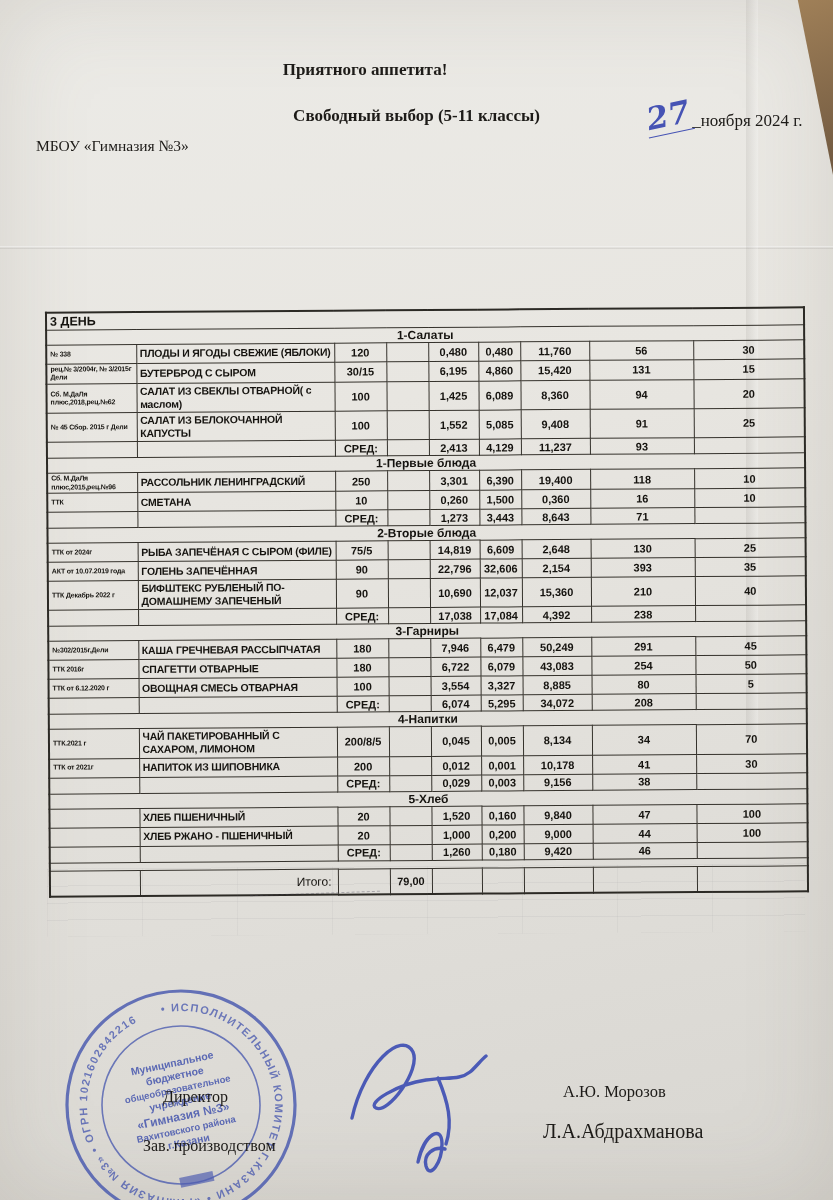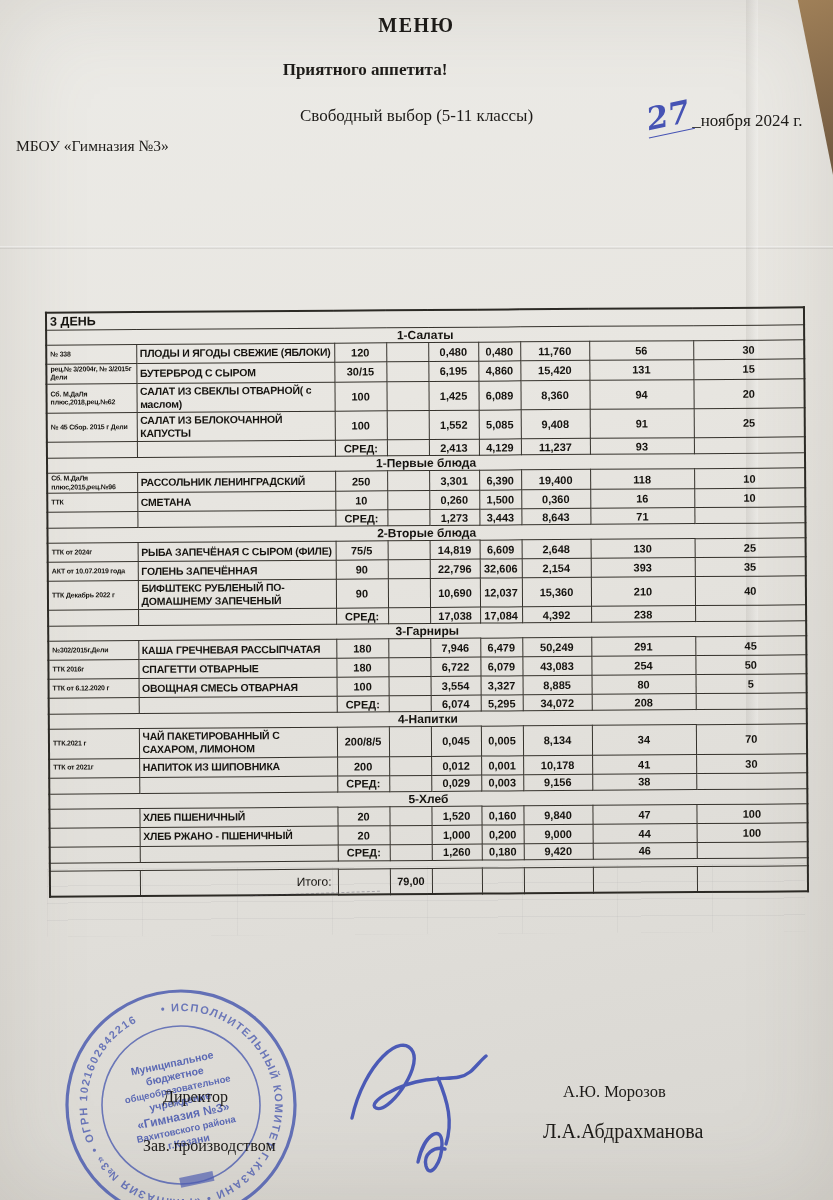--- a/index.html
+++ b/index.html
@@ -14,22 +14,22 @@
     background:linear-gradient(160deg,#a08058,#6f5840);}
   .crease-h{position:absolute;left:0;top:246px;width:833px;height:3px;
     background:linear-gradient(to bottom,rgba(255,255,255,.55),rgba(90,85,80,.16));}
   .crease-v{position:absolute;left:746px;top:0;width:12px;height:735px;
     background:linear-gradient(to right,rgba(100,95,90,.10),rgba(255,255,255,.22));}
   .title{position:absolute;top:14px;left:0;width:833px;text-align:center;
     font-size:20px;font-weight:bold;letter-spacing:1.5px;}
   .sub1{position:absolute;top:60px;left:0;width:730px;text-align:center;
     font-size:17px;font-weight:bold;}
   .sub2{position:absolute;top:106px;left:0;width:833px;text-align:center;
-    font-size:17px;font-weight:normal;}
-  .school{position:absolute;left:16px;top:133px;font-size:15.5px;line-height:1.62;}
+    font-size:17px;font-weight:bold;}
+  .school{position:absolute;left:36px;top:133px;font-size:15.5px;line-height:1.62;}
   .date-block{position:absolute;left:645px;top:100px;display:flex;align-items:flex-end;}
   .date-day{color:#4653b4;font-size:31px;font-style:italic;font-weight:bold;
     font-family:"DejaVu Serif",serif;transform:rotate(-12deg);display:inline-block;
     border-bottom:1px solid #4653b4;line-height:1;padding:0 2px 2px 2px;}
   .date-rest{font-size:17px;padding-bottom:3px;}
 
   .table-wrap{position:absolute;left:47px;top:309px;transform:rotate(-0.4deg);}
   table{border-collapse:collapse;table-layout:fixed;width:758px;
     font-family:"Liberation Sans",sans-serif;color:#15130f;}
   td{border:1px solid #35322c;padding:1px 3px;overflow:hidden;vertical-align:middle;}
@@ -64,21 +64,20 @@
   .name-manager{left:543px;top:1120px;font-size:20px;}
 </style>
 </head>
 <body>
 
 <div id="sheet">
   <div class="corner-bg"></div>
   <div class="crease-h"></div>
   <div class="crease-v"></div>
 
-  <div class="title">МЕНЮ</div>
   <div class="sub1">Приятного аппетита!</div>
   <div class="sub2">Свободный выбор (5-11 классы)</div>
 
   <div class="school">
     <div>МБОУ «Гимназия №3»</div>
   </div>
 
   <div class="date-block">
     <span class="date-day">27</span>
     <span class="date-rest">_ноября  2024 г.</span>

